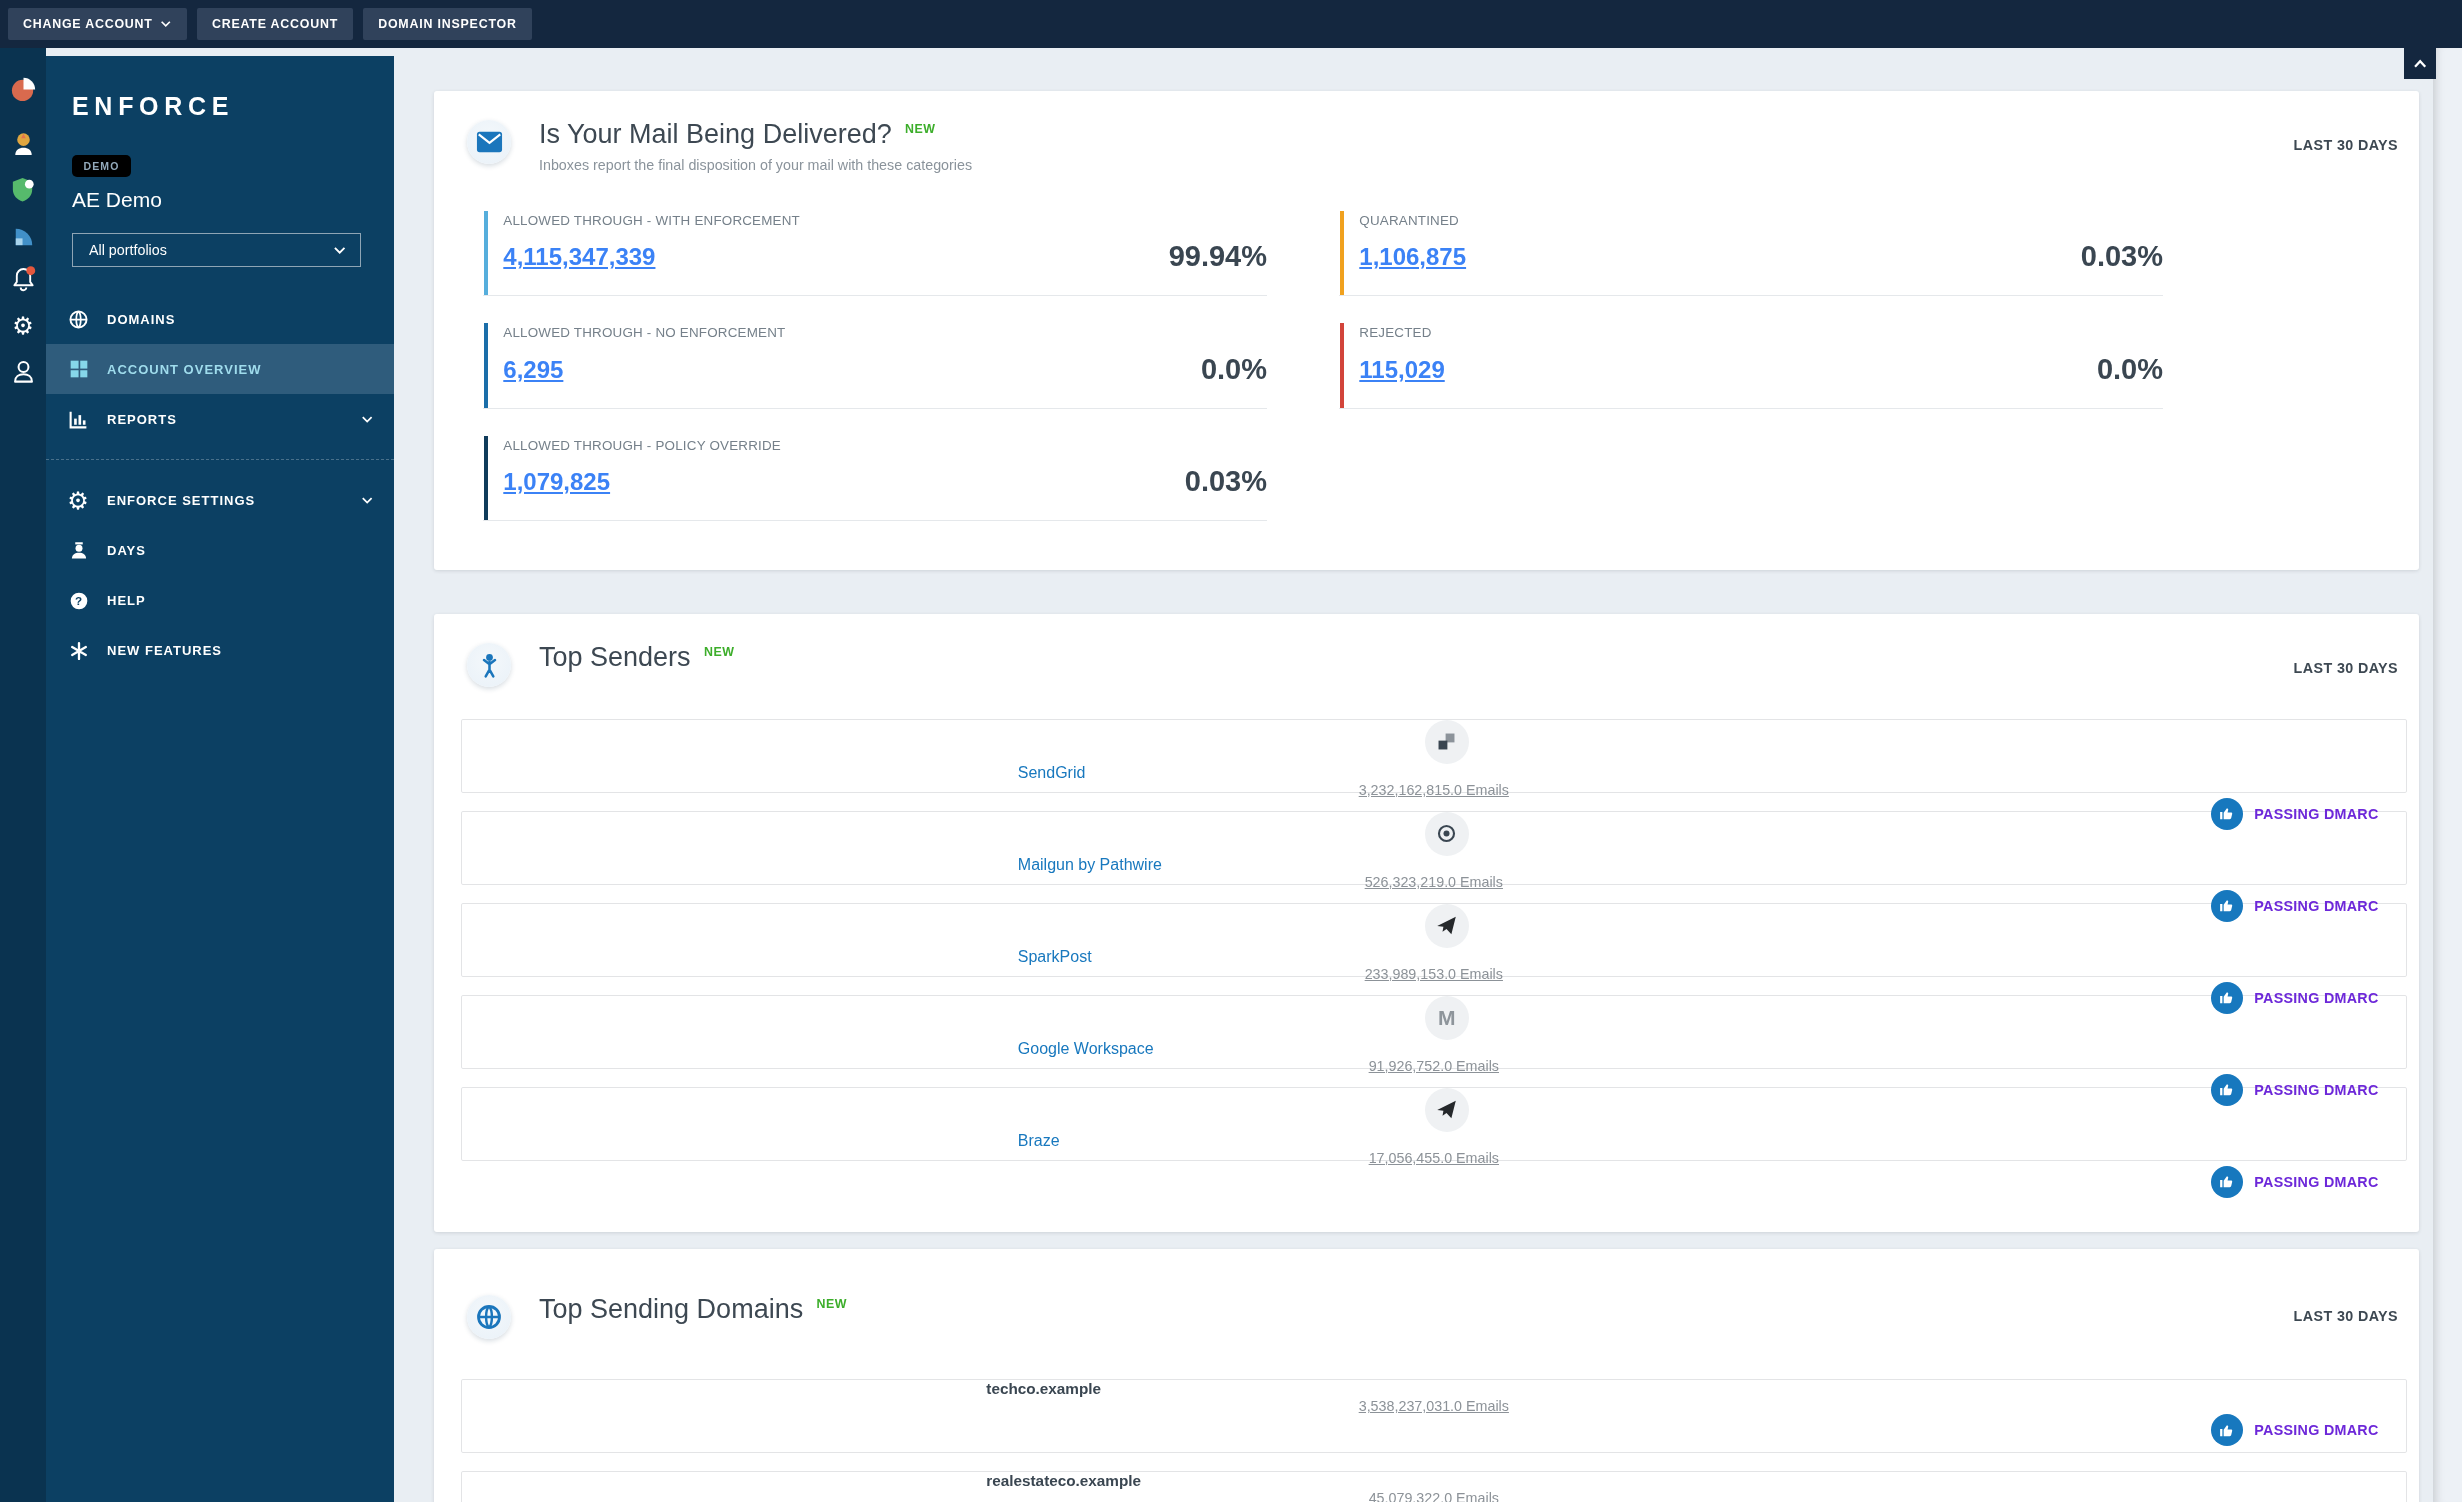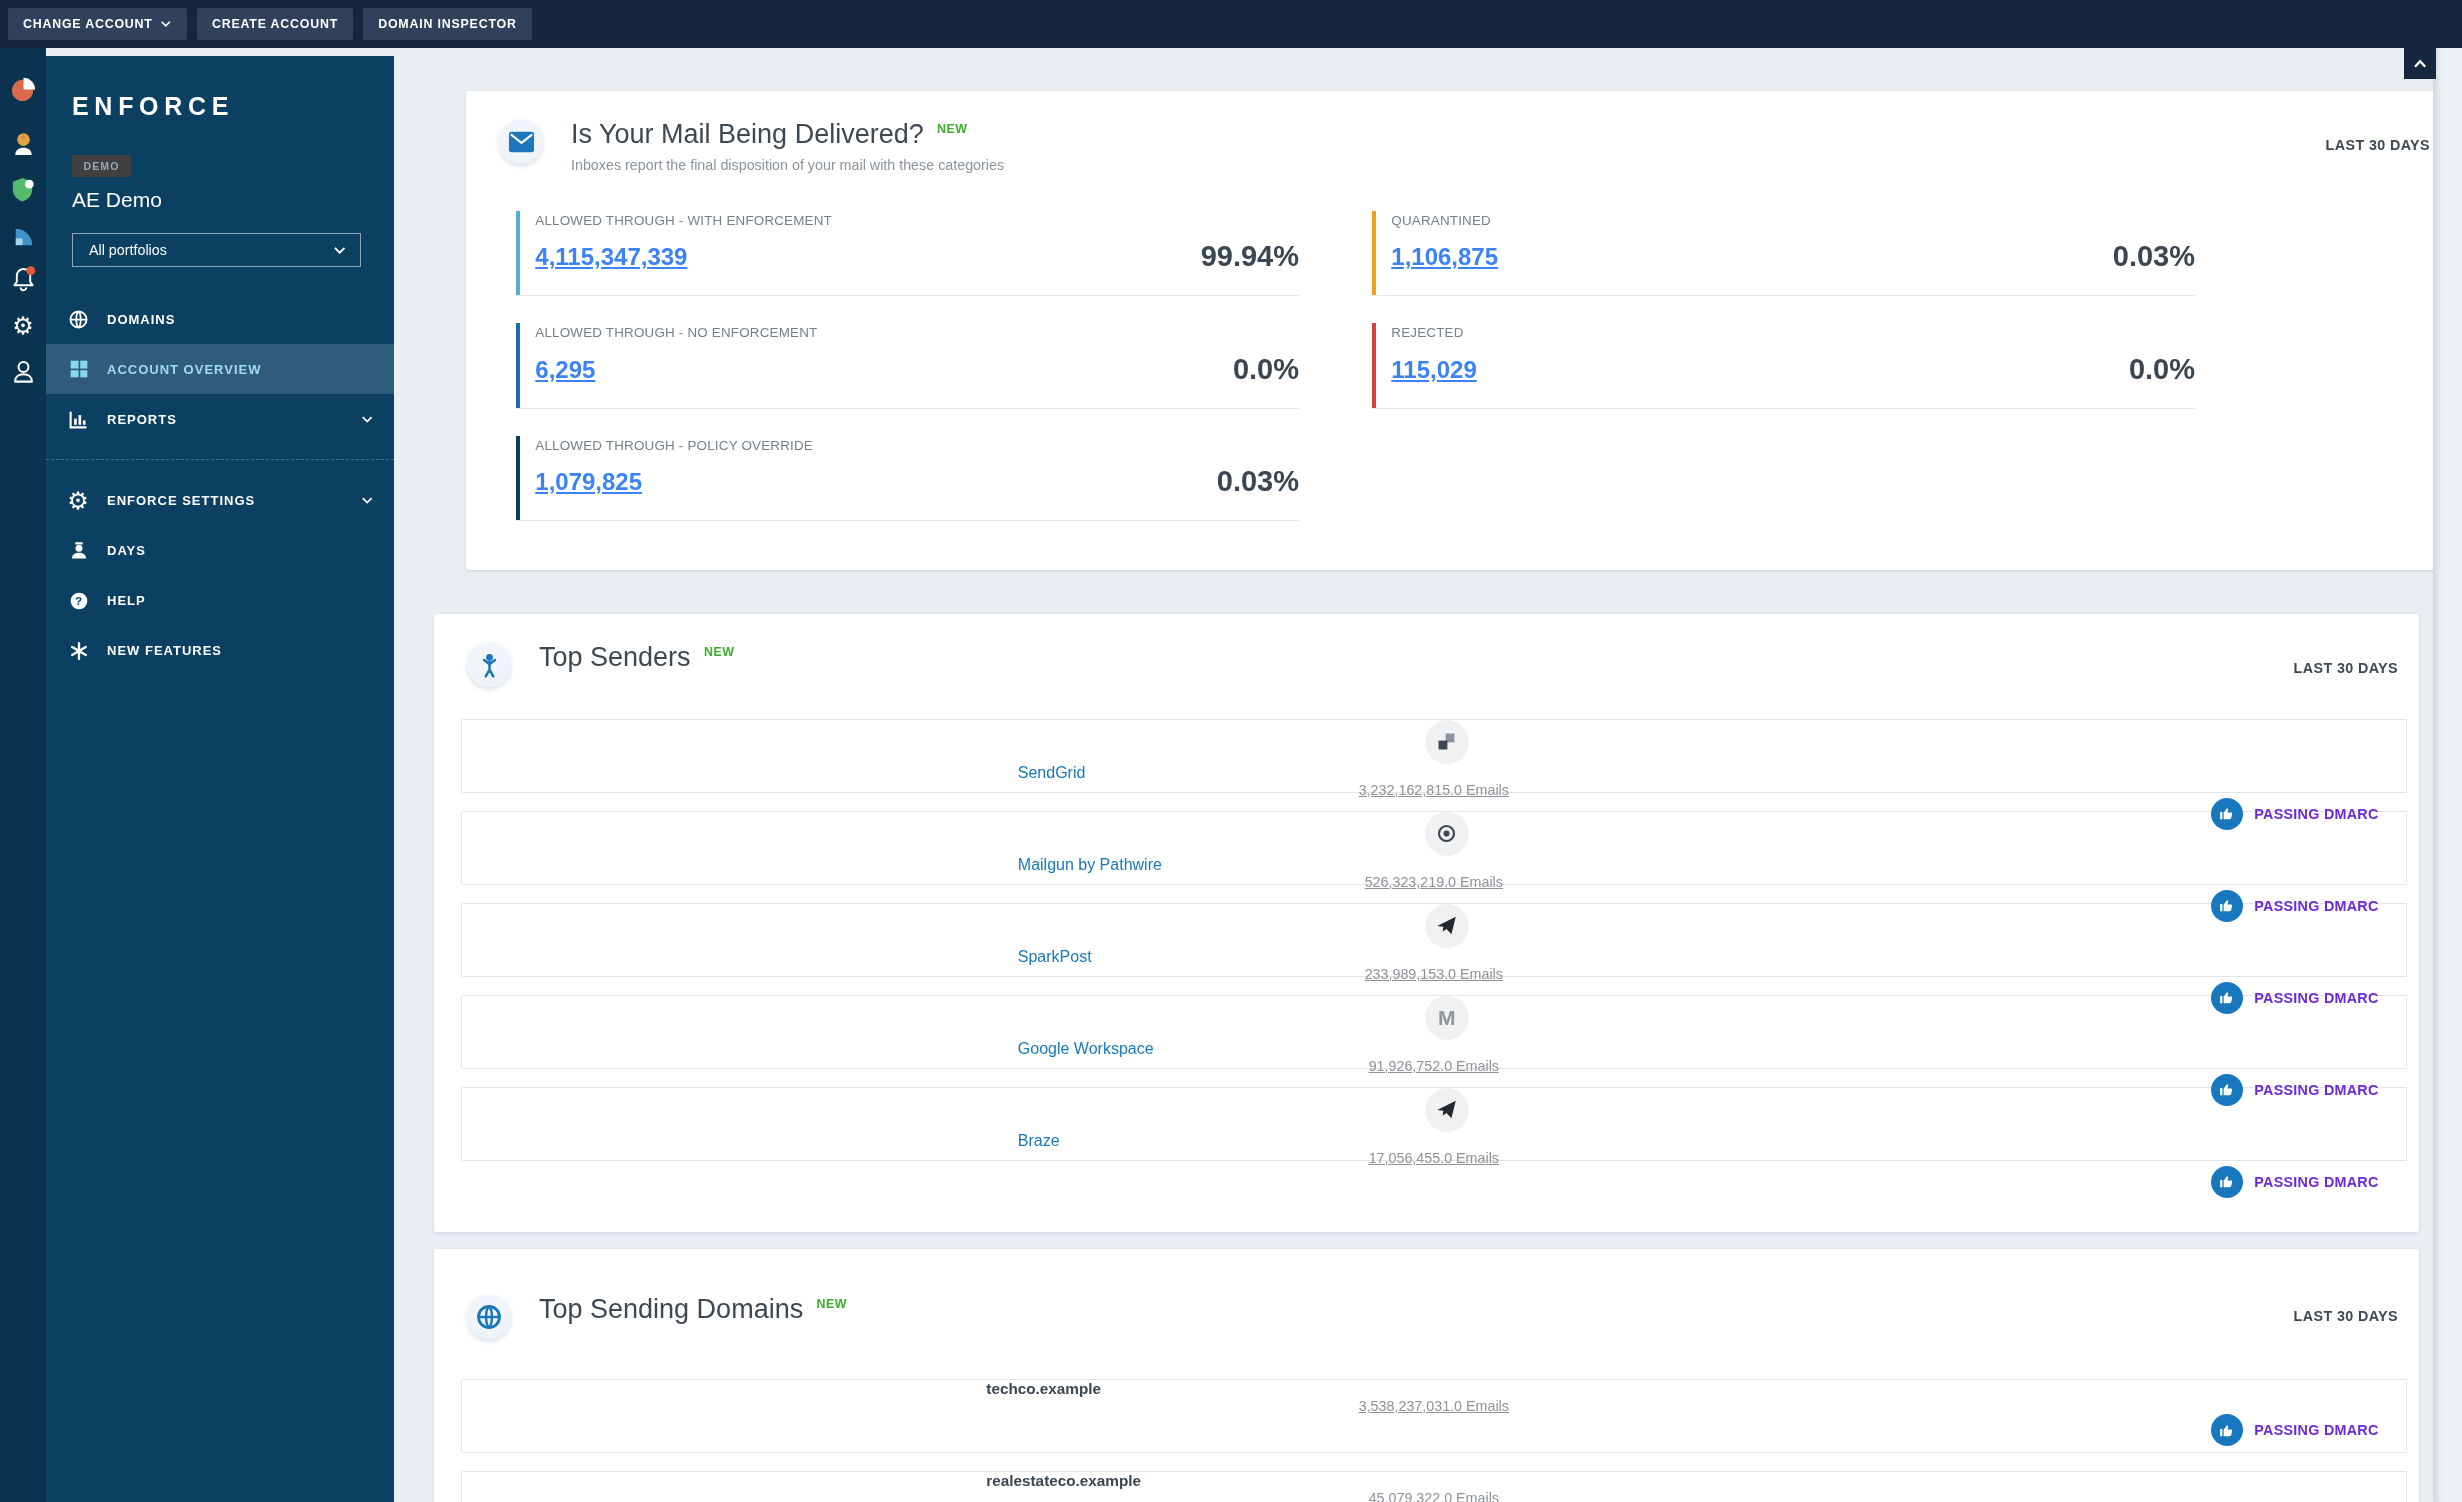--- a/index.html
+++ b/index.html
@@ -18,22 +18,22 @@
     display:flex; flex-direction:column; align-items:center; z-index:20; }
   .rail-ic { width:30.5px; height:30.5px; display:flex; align-items:center; justify-content:center; cursor:pointer; }
   .ri-1{margin-top:25px;} .ri-2{margin-top:25px;} .ri-3{margin-top:15.3px;} .ri-4{margin-top:14.3px;}
   .ri-5{margin-top:13.4px;} .ri-6{margin-top:17px;} .ri-7{margin-top:15.3px;}
   .gear-glyph { color:#fff; font-size:24px; font-family:"DejaVu Sans", sans-serif; line-height:1; }
 
   
   .sidebar { position:absolute; left:46px; top:56px; width:348px; height:1455px;
     background:#0C4063; z-index:20; }
   .logo { margin:36px 0 0 26px; color:#fff; font-size:25px; font-weight:bold; letter-spacing:5.7px; }
-  .env-badge { display:inline-block; margin:34px 0 0 26px; background:#404040; color:#93A9BA;
-    font-size:10.5px; font-weight:bold; letter-spacing:1.1px; padding:4.8px 11.5px; border-radius:0; }
+  .env-badge { display:inline-block; margin:34px 0 0 26px; background:#000000; color:#93A9BA;
+    font-size:10.5px; font-weight:bold; letter-spacing:1.1px; padding:4.8px 11.5px; border-radius:5px; }
   .acct-name { margin:11.5px 0 0 26px; color:#fff; font-size:21px; font-weight:400; }
   .portfolio { margin:21px 0 0 26px; width:289px; height:34px; border:1px solid #8FA5B5;
     display:flex; align-items:center; padding:0 13.4px 0 16px; cursor:pointer; color:#fff; font-size:14.3px; }
   .portfolio .lbl { flex:1; }
   .nav { margin-top:27px; }
   .nav-item { height:50px; display:flex; align-items:center; padding:0 21px; cursor:pointer;
     color:#fff; font-size:13px; font-weight:bold; letter-spacing:1px; }
   .nav-item .nic { width:23px; height:23px; margin-right:17px; display:flex; align-items:center; justify-content:center; }
   .nav-item .nlbl { flex:1; }
   .nav-item.active { background:#2F5C7C; color:#9FDCEC; }
@@ -42,21 +42,21 @@
   
   .main { position:absolute; left:394px; top:48px; width:2040px; height:1455px;
     background:#E9EEF3; overflow:hidden; z-index:10; }
   .scrolltrack { position:absolute; right:0; top:48px; width:29px; height:1455px;
     background:#EDF1F6; box-shadow:inset 9.5px 0 9.5px -6.7px rgba(0,0,0,.15); z-index:25; cursor:pointer; }
   .scrolltop { position:absolute; right:26px; top:48px; width:32px; height:30.5px; background:#14273F;
     border:none; display:flex; align-items:center; justify-content:center; cursor:pointer; z-index:26; }
 
   .card { position:absolute; left:40px; width:1985px; background:#fff; border-radius:2.9px;
     box-shadow:0 1px 3.8px rgba(40,50,60,.14); }
-  .card-1 { top:43px;   height:479px;margin-left:32px; }
+  .card-1 { top:43px;   height:479px; }
   .card-2 { top:566px;  height:618px; }
   .card-3 { top:1201px; height:410px; }
 
   .card-head { display:flex; align-items:flex-start; padding:29px 21px 0 33px; }
   .card-3 .card-head { padding-top:46px; }
   .head-circle { width:44px; height:44px; border-radius:50%;
     background:radial-gradient(circle at 50% 40%, #F4F8FB, #E9F1F8);
     box-shadow:0 1.9px 5.7px rgba(30,60,90,.18); display:flex; align-items:center; justify-content:center; flex:none; }
   .head-text { margin-left:28px; }
   .card-title-line { display:flex; align-items:flex-start; }

